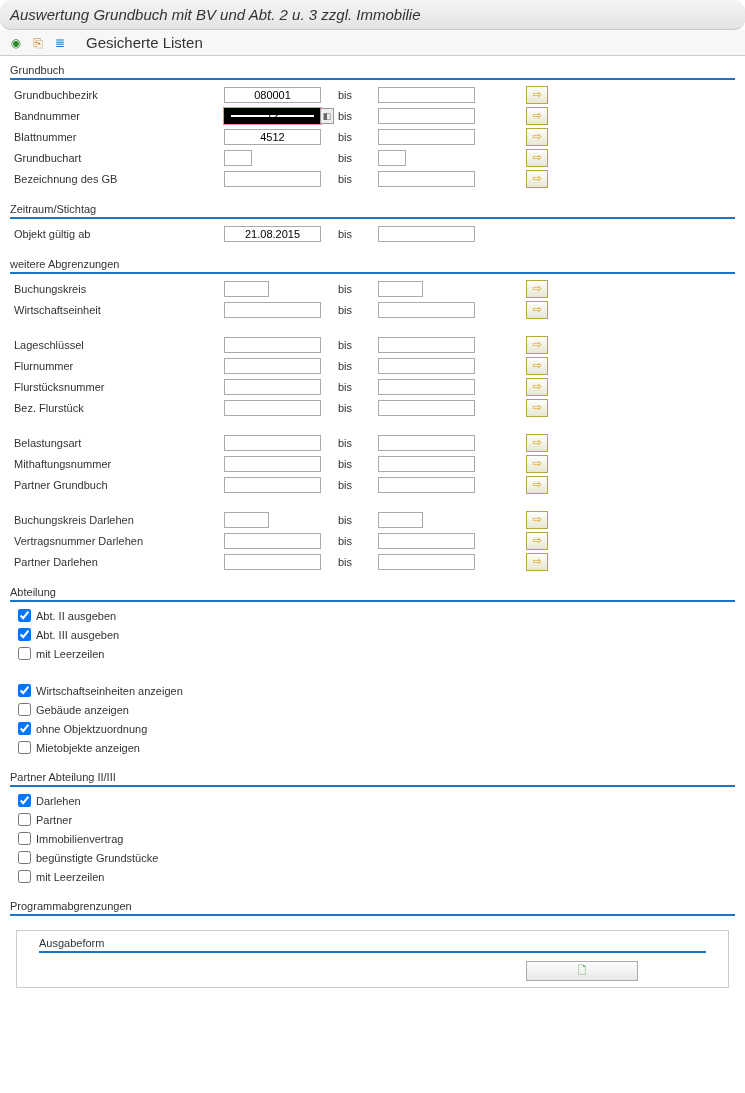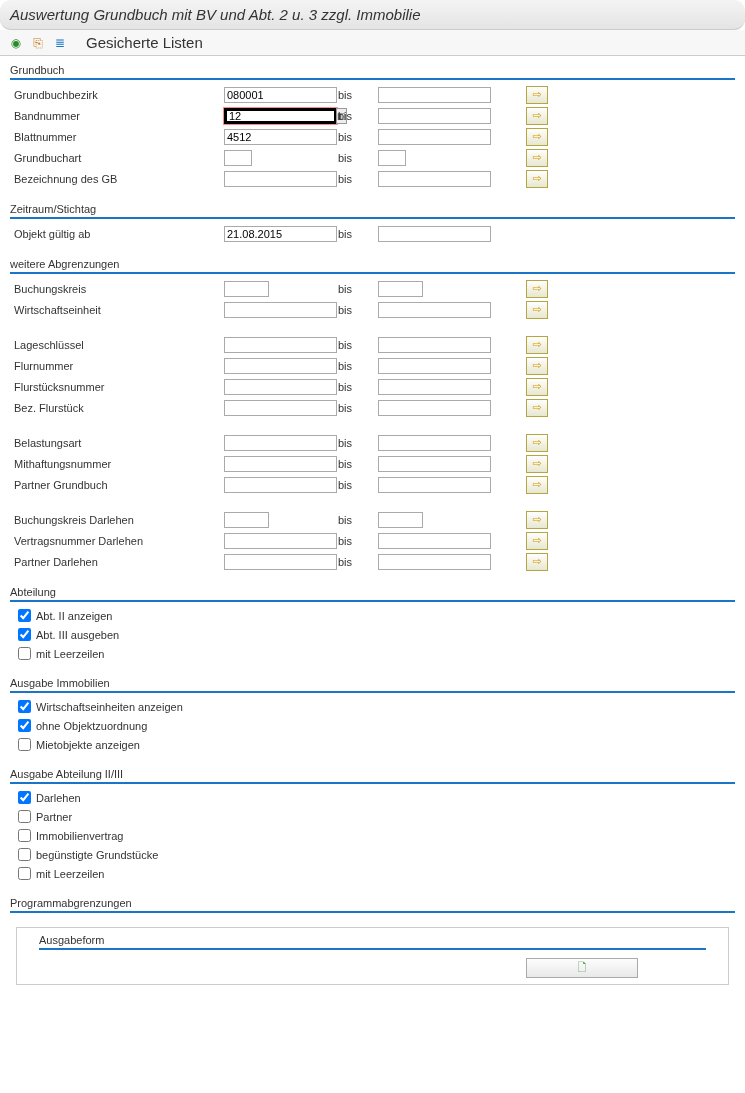--- a/index.html
+++ b/index.html
@@ -93,23 +93,23 @@
     height: 16px;
     border: 1px solid #aaa;
     font-size: 11px;
     padding: 0 2px;
     box-sizing: border-box;
     width: 95px;
     background: #fff;
   }
   input.short { width: 45px; }
   input.xshort { width: 28px; }
-  input.med { width: 113px; }
+  input.med { width: 97px; text-align: center; }
   input.active {
-    border: 3px solid #000000;
+    border: 7px solid #000000;
     outline: 1px solid #f88;
   }
   .value-help {
     width: 14px;
     height: 16px;
     border: 1px solid #999;
     background: #eee;
     margin-left: -1px;
     display: inline-flex;
     align-items: center;
@@ -408,53 +408,56 @@
         </div>
     </div>
   </div>
 </div>
 
 <div class="section">
   <div class="section-title">Abteilung</div>
   <div class="section-body">
     <div class="check-row">
         <input type="checkbox" checked="" style="">
-        <label>Abt. II anzeigen</label>
+        <label>Abt. II ausgeben</label>
       </div>
     <div class="check-row">
         <input type="checkbox" checked="" style="">
         <label>Abt. III ausgeben</label>
       </div>
     <div class="check-row">
         <input type="checkbox" style="">
         <label>mit Leerzeilen</label>
       </div>
   </div>
 </div>
 
 <div class="section">
-  <div class="section-title">Ausgabe Immobilien</div>
   <div class="section-body">
     <div class="check-row">
         <input type="checkbox" checked="" style="">
         <label>Wirtschaftseinheiten anzeigen</label>
       </div>
     <div class="check-row">
+        <input type="checkbox" style="">
+        <label>Gebäude anzeigen</label>
+      </div>
+    <div class="check-row">
         <input type="checkbox" checked="" style="">
         <label>ohne Objektzuordnung</label>
       </div>
     <div class="check-row">
         <input type="checkbox" style="">
         <label>Mietobjekte anzeigen</label>
       </div>
   </div>
 </div>
 
 <div class="section">
-  <div class="section-title">Ausgabe Abteilung II/III</div>
+  <div class="section-title">Partner Abteilung II/III</div>
   <div class="section-body">
     <div class="check-row">
         <input type="checkbox" checked="" style="">
         <label>Darlehen</label>
       </div>
     <div class="check-row">
         <input type="checkbox" style="">
         <label>Partner</label>
       </div>
     <div class="check-row">

